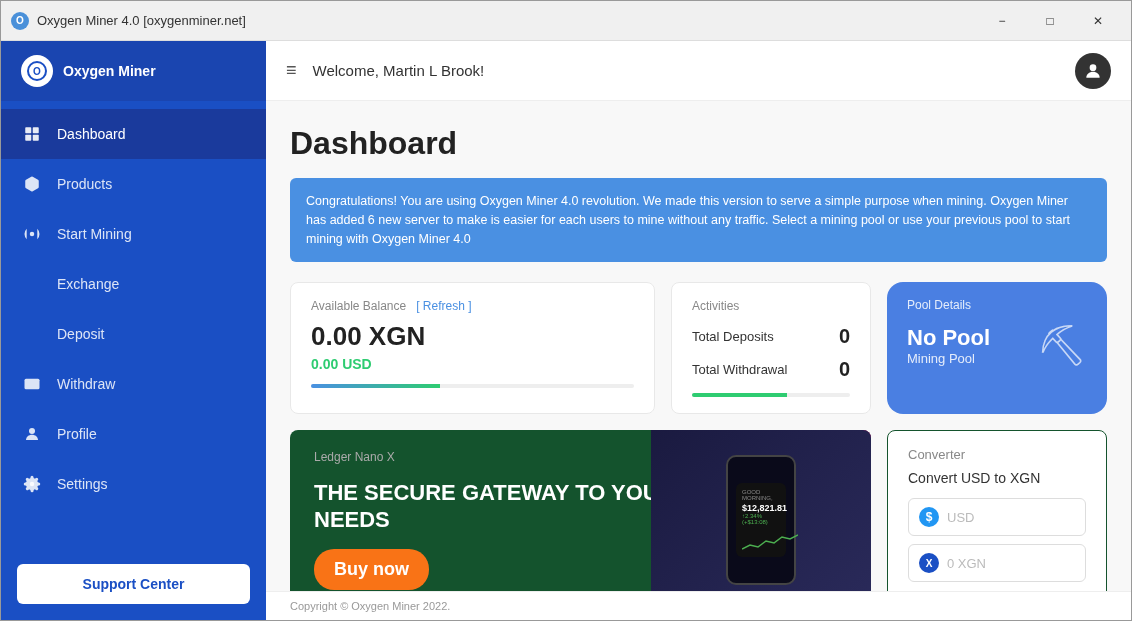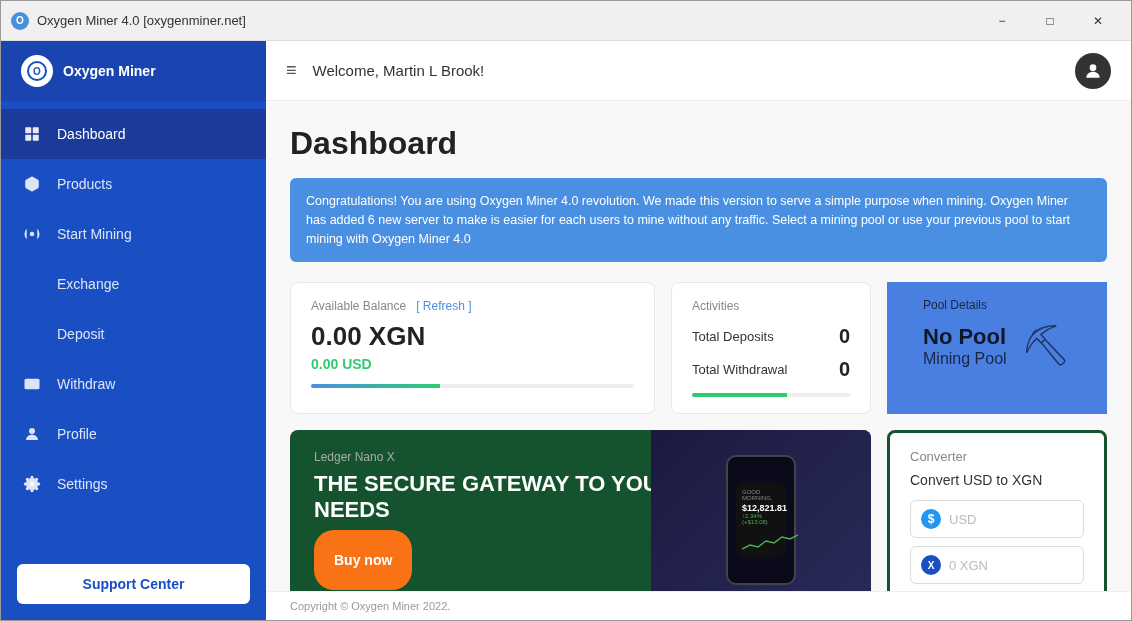--- a/index.html
+++ b/index.html
@@ -277,40 +277,40 @@
       overflow: hidden;
     }
     .activities-bar-fill {
       height: 100%;
       background: #2ecc71;
       width: 60%;
     }
     .card-pool {
       flex: 0 0 220px;
       background: #4a7fe2;
-      border-radius: 0;
-      padding: 16px 36px;
-      color: #0f172a;
+      border-radius: 16px;
+      padding: 16px 20px;
+      color: #ffffff;
     }
     .pool-label {
       font-size: 12px;
       opacity: 0.85;
       margin-bottom: 10px;
     }
     .pool-content {
       display: flex;
       align-items: center;
       justify-content: space-between;
     }
     .pool-info h3 {
       font-size: 22px;
       font-weight: 700;
     }
     .pool-info p {
-      font-size: 16px;
+      font-size: 13px;
       opacity: 0.85;
     }
     .pool-icon {
       font-size: 40px;
       opacity: 0.7;
     }
     .bottom-row {
       display: flex;
       gap: 16px;
     }
@@ -340,26 +340,26 @@
       justify-content: space-between;
     }
     .ad-headline {
       font-size: 22px;
       font-weight: 800;
       color: white;
       line-height: 1.2;
     }
     .ad-cta {
       display: inline-block;
-      padding: 22px 20px;
+      padding: 10px 20px;
       background: #f97316;
       color: white;
       border-radius: 20px;
       font-weight: 700;
-      font-size: 14px;
+      font-size: 18px;
       cursor: pointer;
       border: none;
       width: fit-content;
     }
     .ad-graphic {
       position: absolute;
       right: 0;
       top: 0;
       width: 220px;
       height: 100%;
@@ -394,21 +394,21 @@
     .phone-change { color: #4caf50; font-size: 6px; }
     .mini-chart {
       margin-top: 6px;
       height: 20px;
     }
     .converter-card {
       flex: 0 0 220px;
       background: white;
       border-radius: 8px;
       padding: 16px 20px;
-      border: 3px solid #14532d;
+      border: 1px solid #14532d;
     }
     .converter-title {
       font-size: 13px;
       color: #888;
       margin-bottom: 8px;
     }
     .converter-label {
       font-size: 14px;
       color: #333;
       margin-bottom: 12px;

